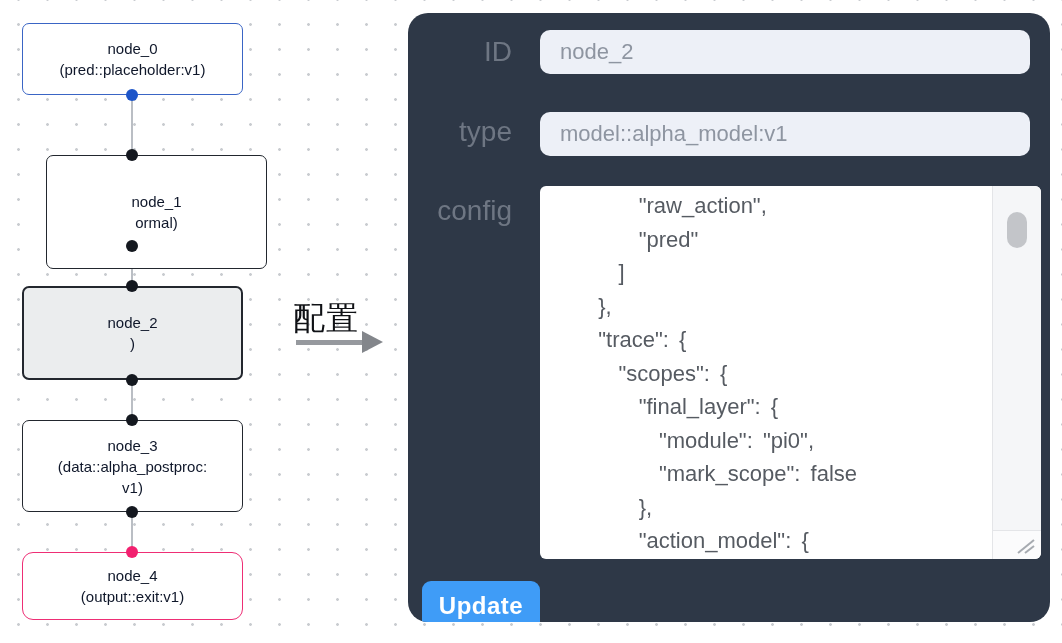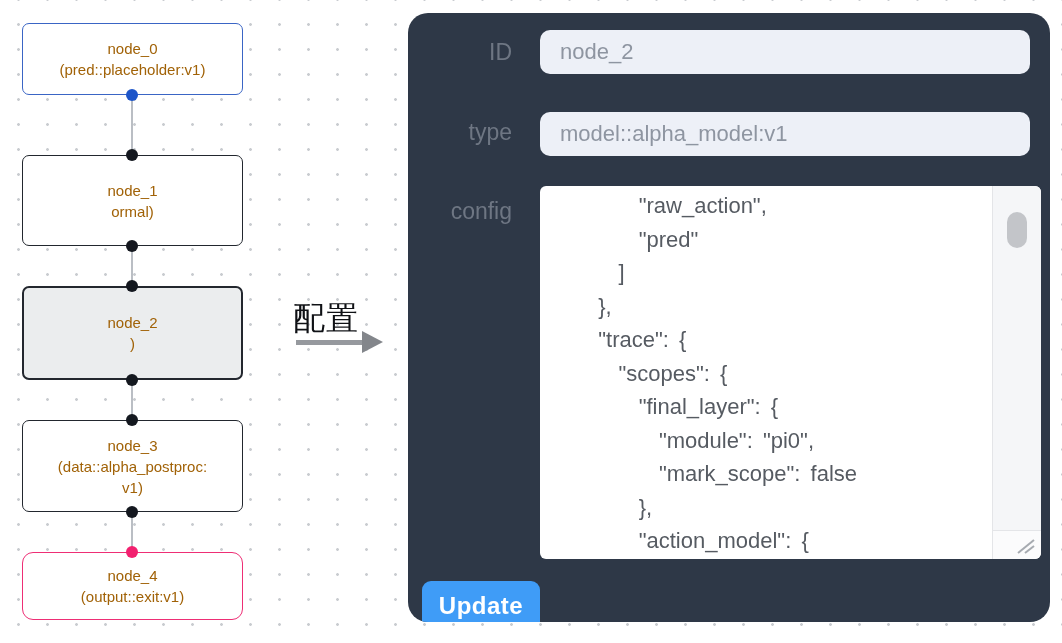--- a/index.html
+++ b/index.html
@@ -17,25 +17,25 @@
     background-position: 4px 12px;
   }
 
   
   .node {
     position:absolute; left:22px; width:221px;
     background:#ffffff;
     border:1.5px solid #22272e; border-radius:7px;
     box-sizing:border-box;
     display:flex; flex-direction:column; align-items:center; justify-content:center;
-    text-align:center; font-size:15px; line-height:21px; color:#a16207;
+    text-align:center; font-size:15px; line-height:21px; color:#0f172a;
   }
   .node .nl { display:block; }
   .n0 { top:23px;  height:72px; border-color:#3a65c5; }
-  .n1 { top:155px; height:91px; }
+  .n1 { top:155px; height:114px;margin-left:24px; }
   .n2 { top:286px; height:94px; background:#ebedee; border-width:2.5px; border-color:#23272e; }
   .n3 { top:420px; height:92px; }
   .n4 { top:552px; height:68px; border-color:#ee2e75;border-radius:11px; }
 
   .edge { position:absolute; left:131px; width:2px; background:#babec4; }
   .e0 { top:95px;  height:60px; }
   .e1 { top:246px; height:40px; }
   .e2 { top:380px; height:40px; }
   .e3 { top:512px; height:40px; }
 
@@ -55,21 +55,21 @@
     border-top:11px solid transparent; border-bottom:11px solid transparent;
   }
 
   
   .panel {
     position:absolute; left:408px; top:13px; width:642px; height:609px;
     background:#2e3847; border-radius:20px; overflow:hidden;
   }
   .field-label {
     position:absolute; left:0; width:104px; text-align:right;
-    font-size:23px; line-height:26px; color:#6e7683;
+    font-size:28px; line-height:26px; color:#6e7683;
   }
   .lbl-id     { top:26px; }
   .lbl-type   { top:106px; }
   .lbl-config { top:185px; }
 
   .panel input.fld {
     position:absolute; left:132px; width:490px; height:44px;
     box-sizing:border-box; border:none; outline:none;
     border-radius:10px; background:#edf0f7;
     color:#8e95a1; font-size:22px; padding:0 20px;

